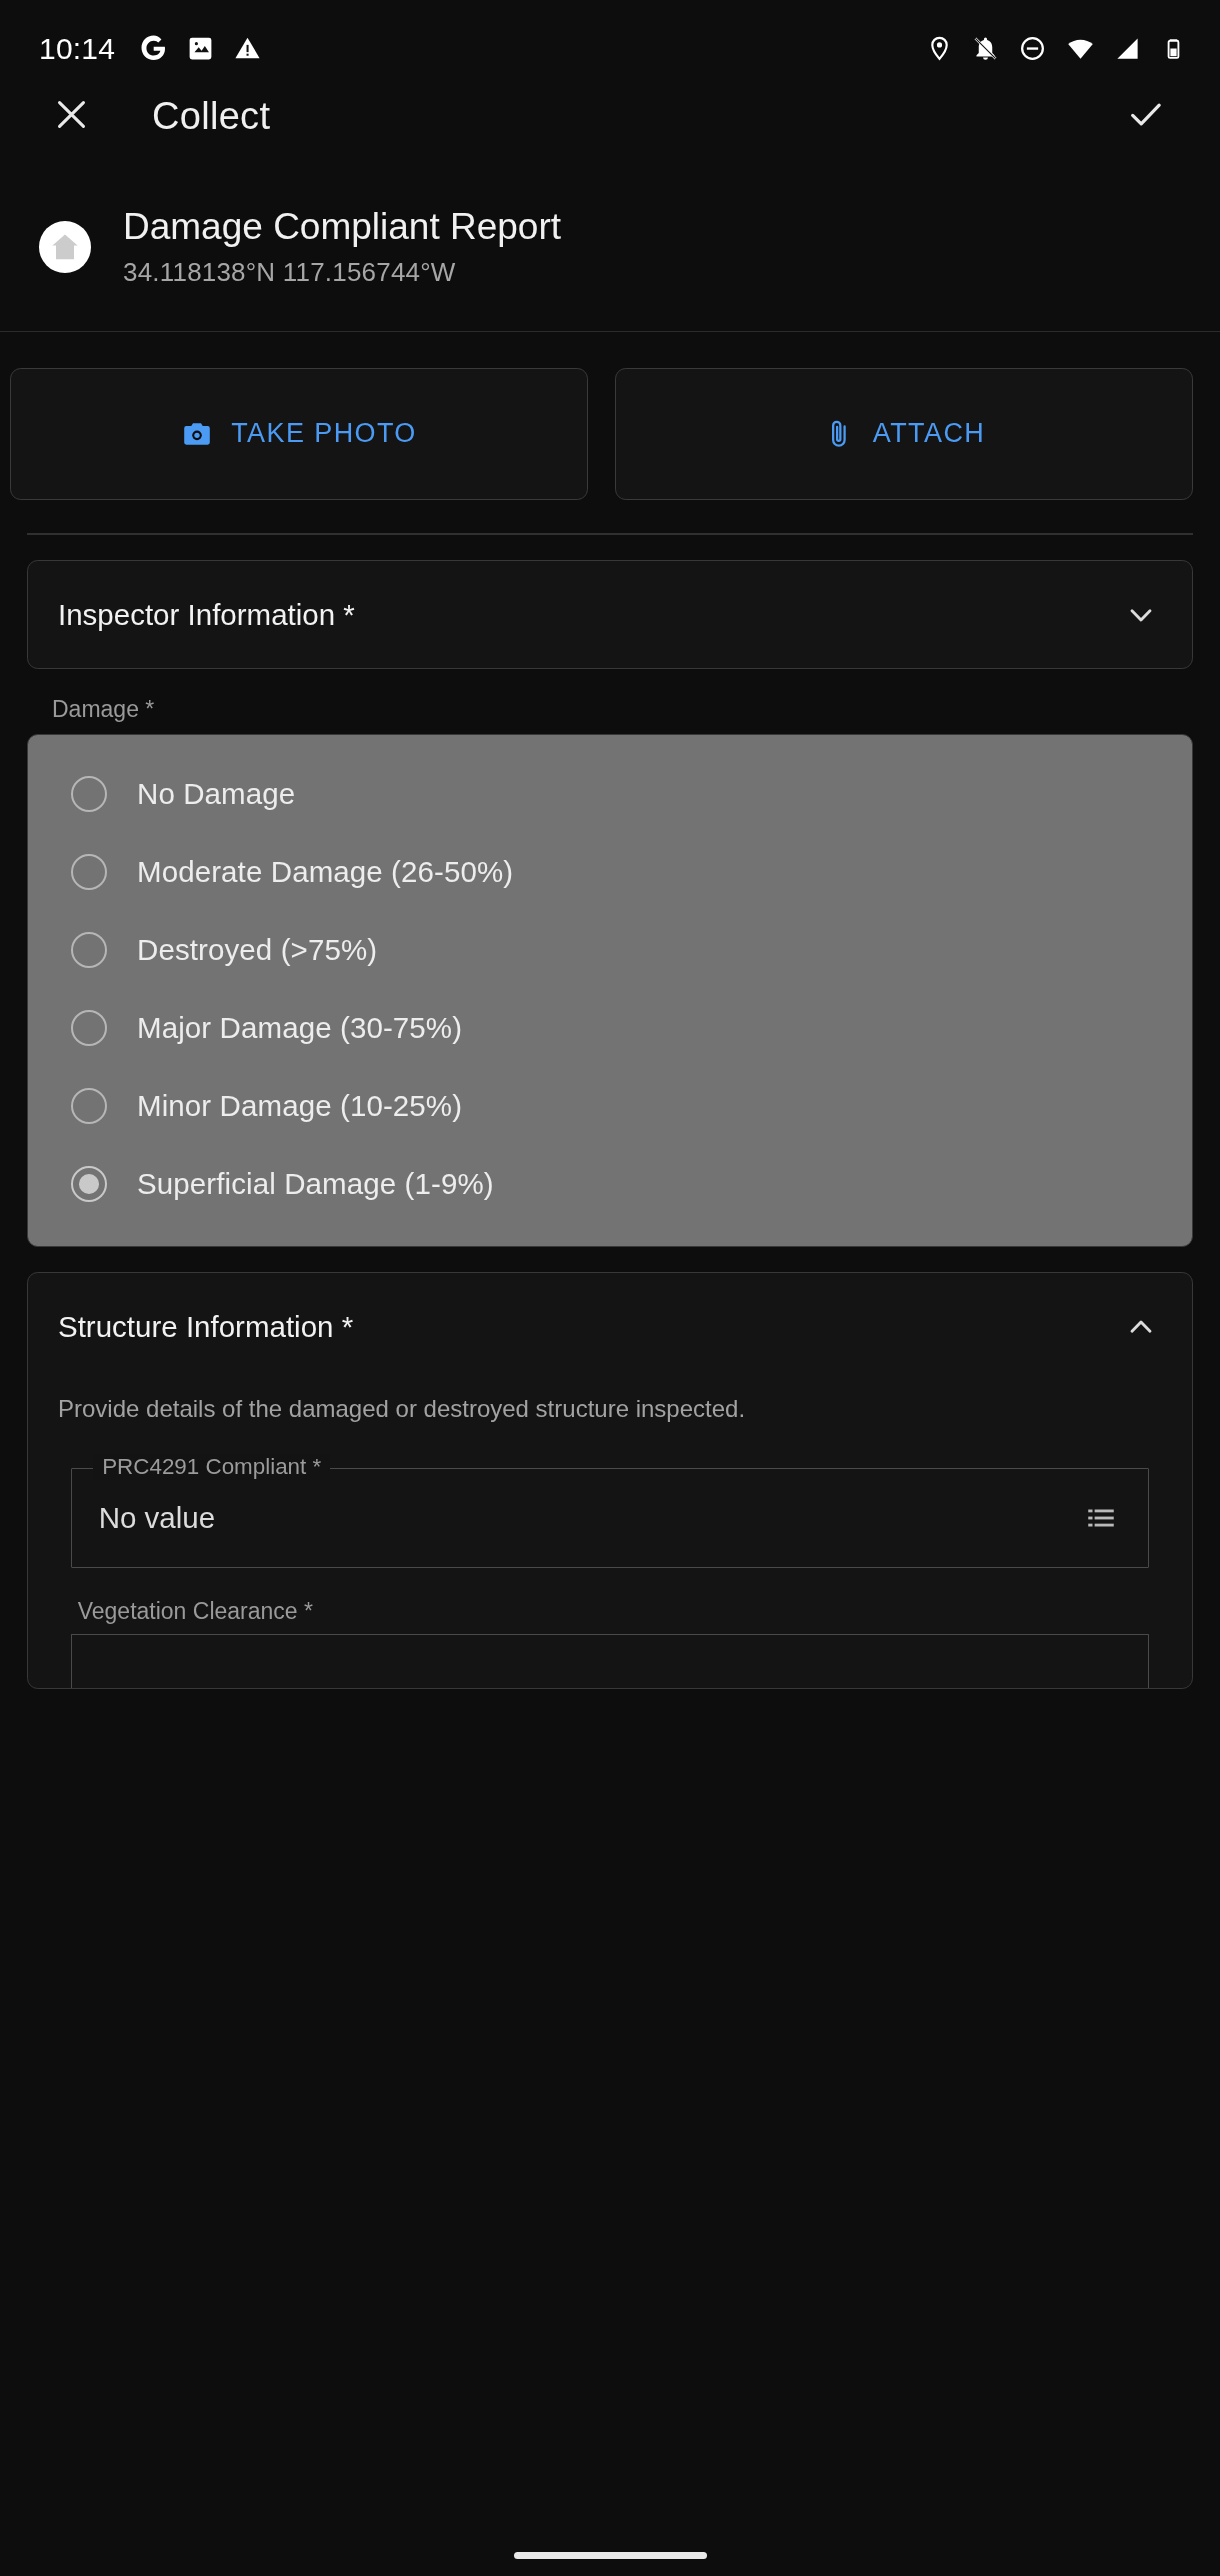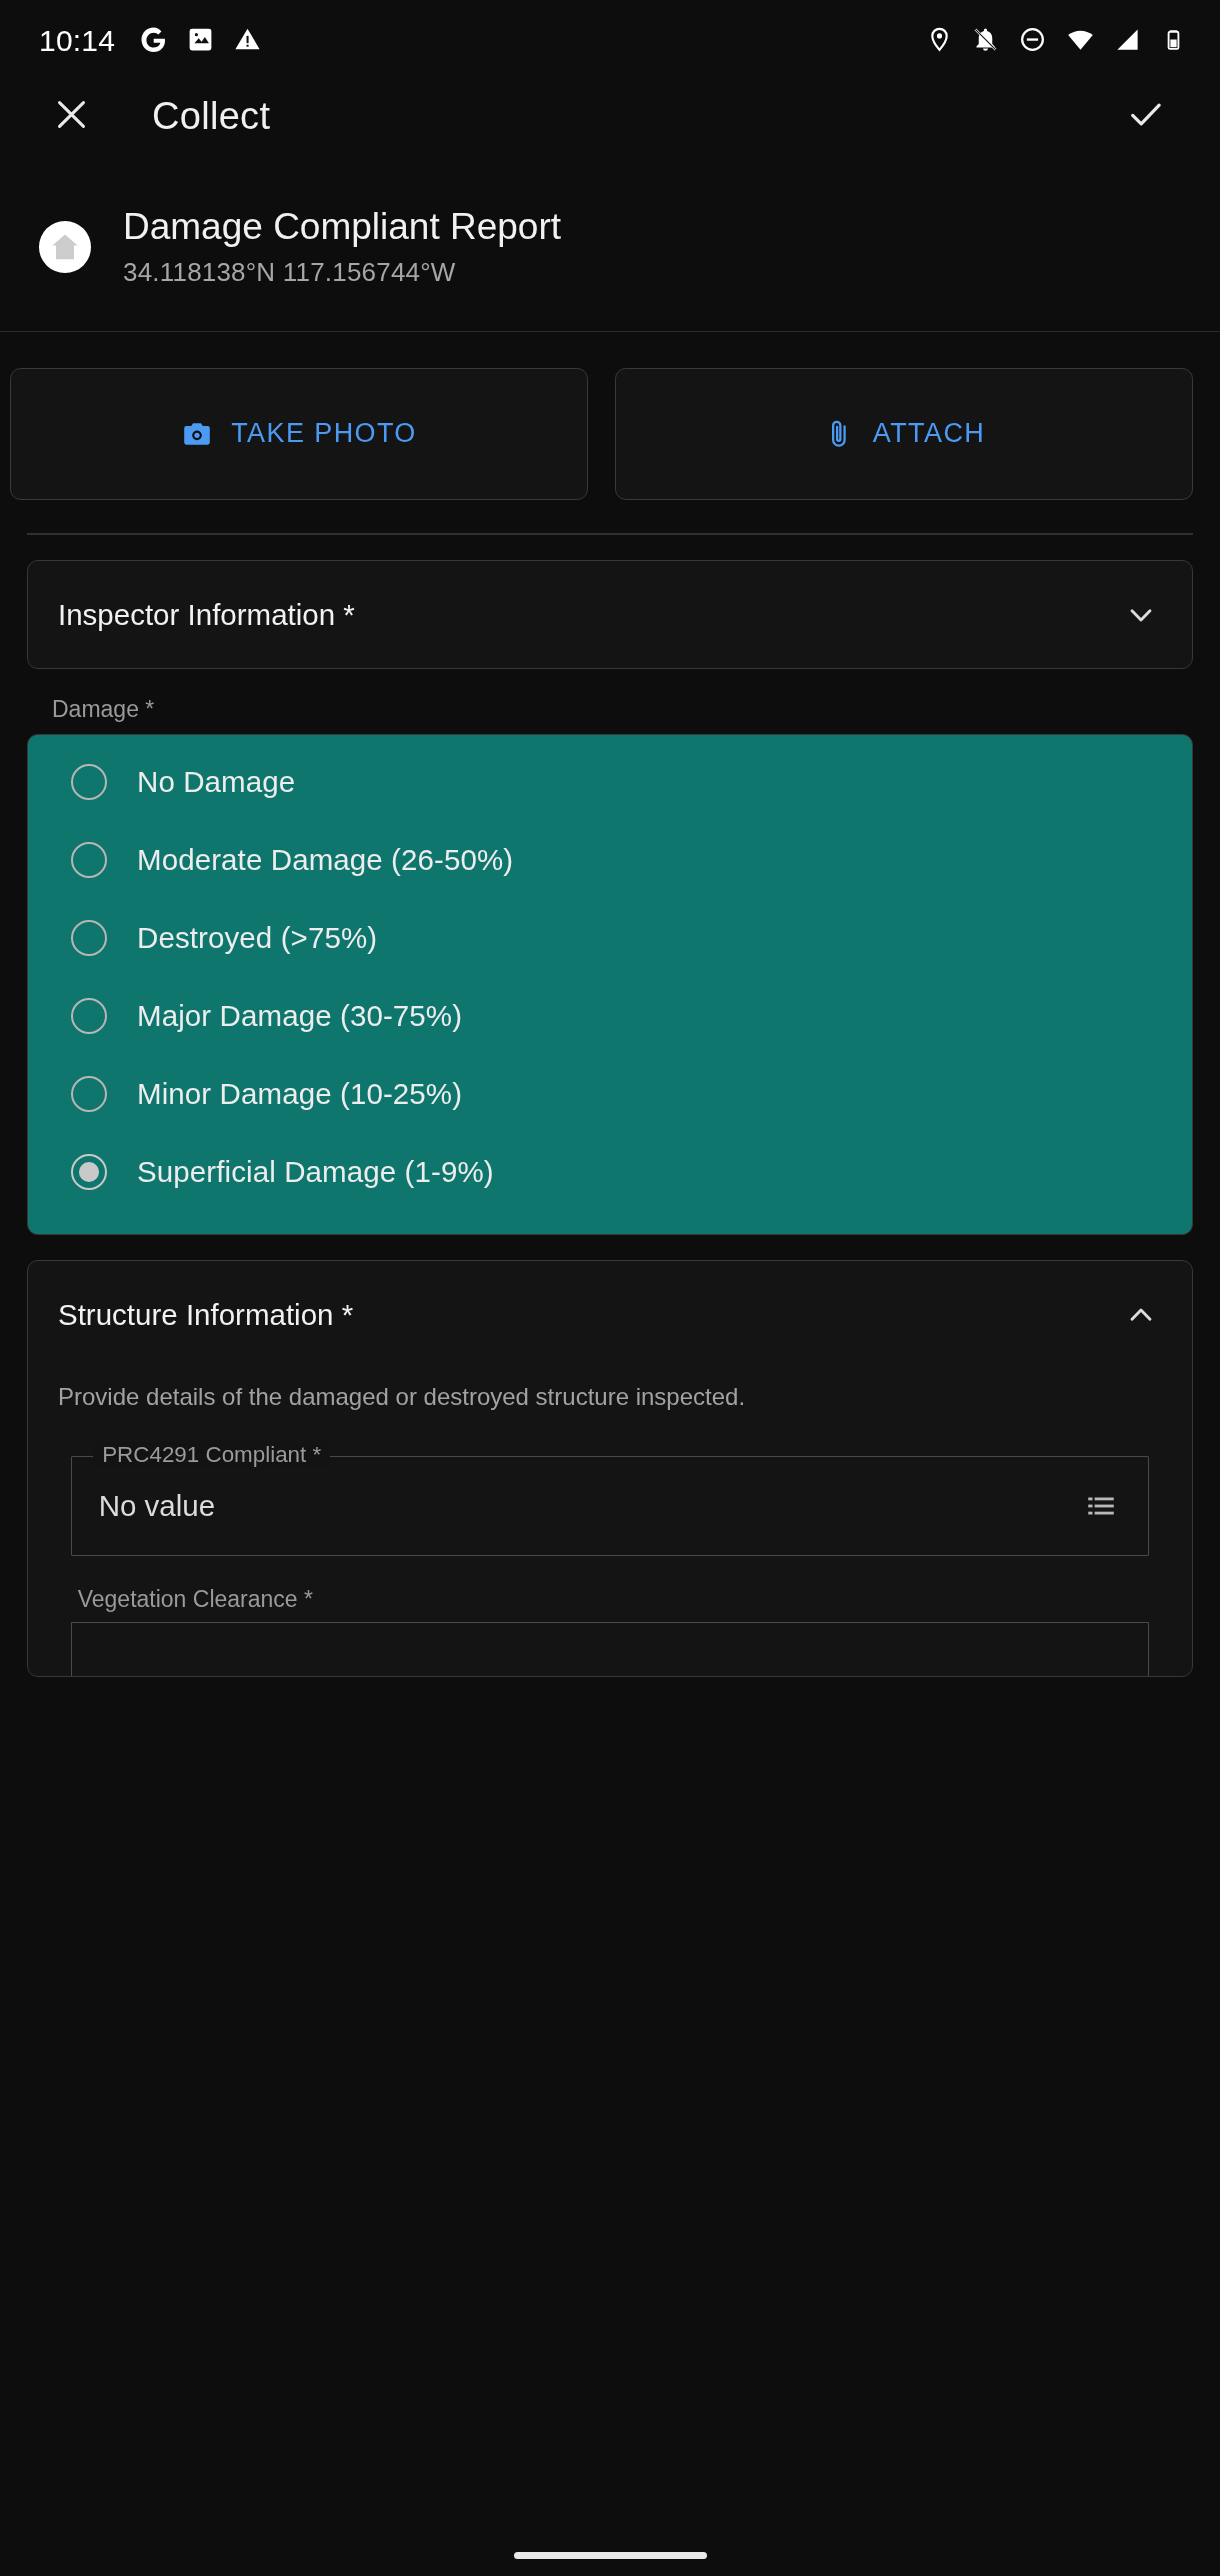--- a/index.html
+++ b/index.html
@@ -9,21 +9,21 @@
     background: #0d0d0d;
     font-family: "Liberation Sans", sans-serif;
     overflow: hidden;
   }
   body { position: relative; }
 
   
   .statusbar {
     height: 66px;
     display: flex;
-    align-items: center;
+    align-items: flex-end;
     padding: 16px 34px 0 39px;
     color: #ffffff;
   }
   .sb-time {
     font-size: 30px;
     font-weight: 500;
     letter-spacing: 0.2px;
     color: #ffffff;
   }
   .sb-left-icons {
@@ -151,22 +151,22 @@
   
   .field-label {
     font-size: 23px;
     color: #9a9a9a;
     margin: 27px 0 9px 52px;
   }
   .radio-card {
     margin: 11px 27px;
     border: 1.8px solid #383838;
     border-radius: 10.7px;
-    background: #0f766e;
-    padding: 8px 0 23px 0;
+    background: #737373;
+    padding: 20px 0 23px 0;
   }
   .radio-row {
     display: flex;
     align-items: center;
     height: 78px;
     padding: 0 43px;
   }
   .radio-outer {
     width: 36px; height: 36px;
     border-radius: 50%;

